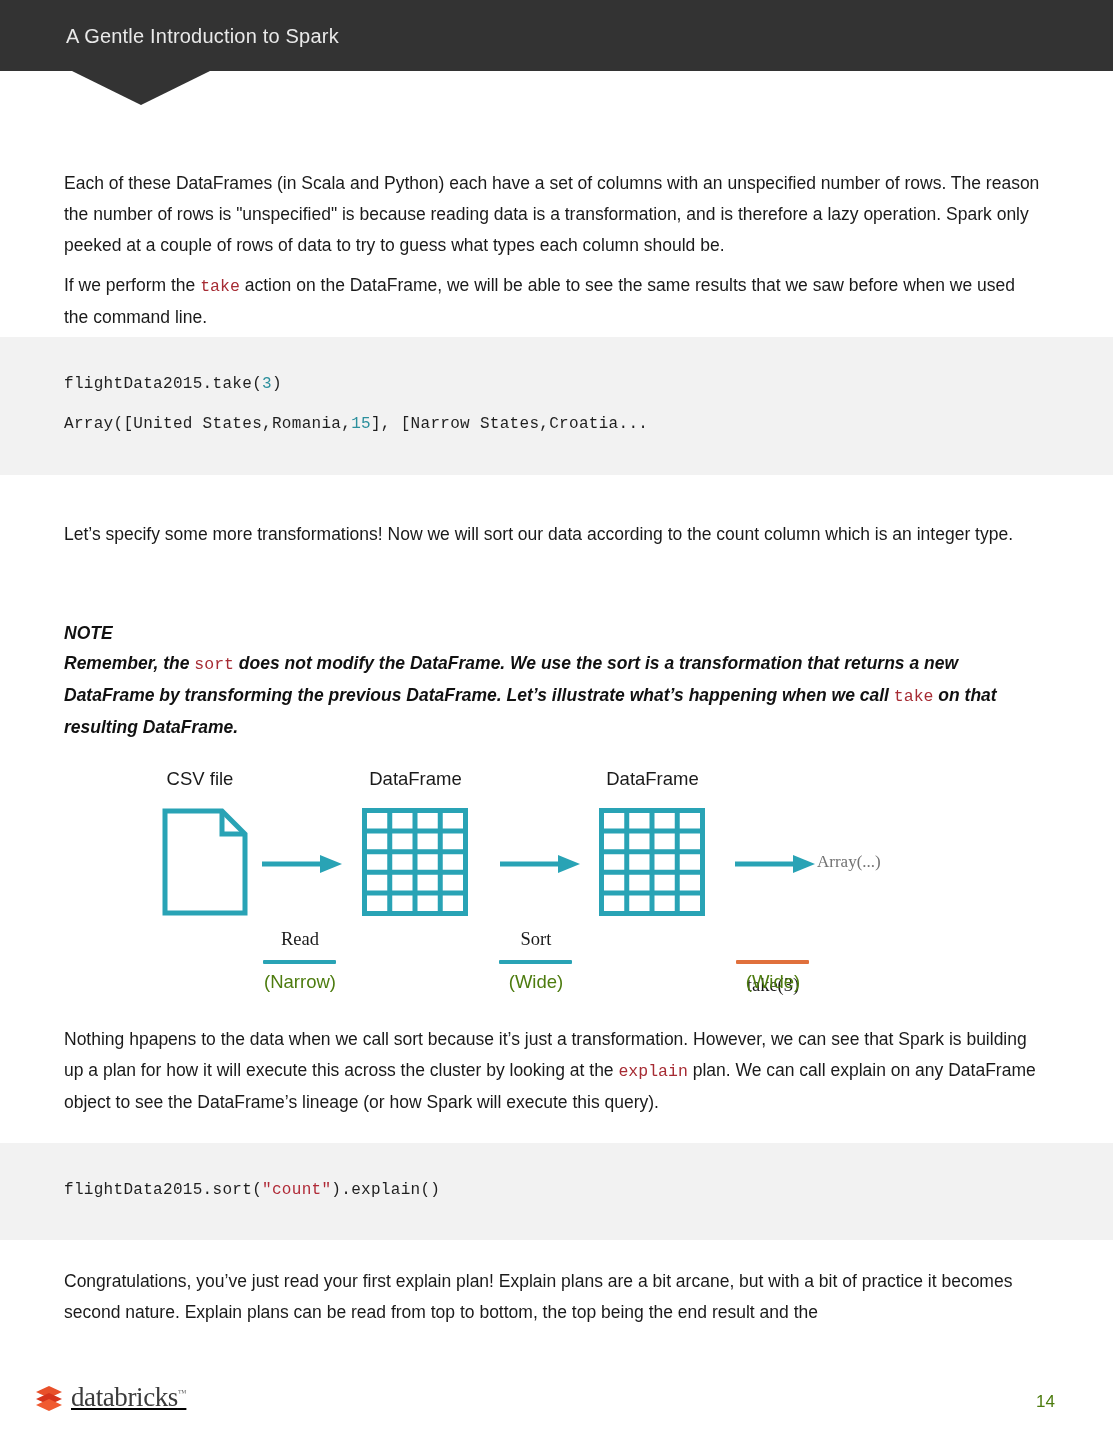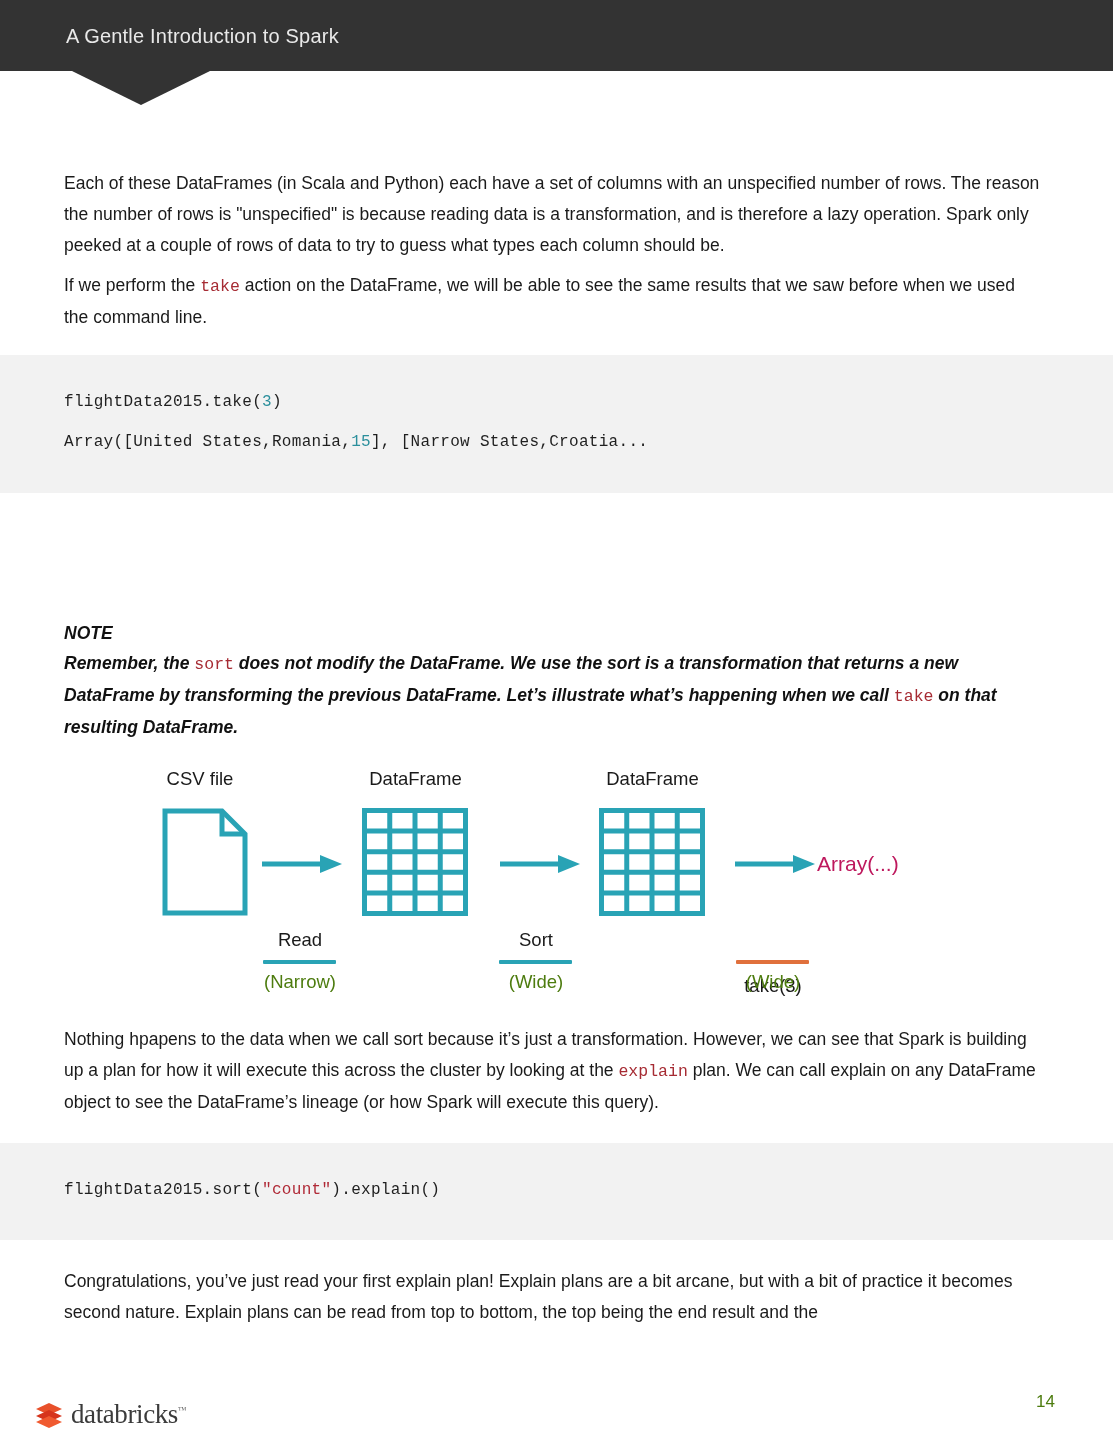--- a/index.html
+++ b/index.html
@@ -114,48 +114,51 @@
     color: #1a1a1a;
     text-align: center;
     white-space: nowrap;
   }
   .dg-stage-label {
     position: absolute;
     font-size: 18.5px;
     color: #1a1a1a;
     text-align: center;
     white-space: nowrap;
+    font-family: Liberation Serif, serif;
   }
   .dg-sub {
     position: absolute;
     font-size: 18.5px;
     color: #4d7c0f;
     text-align: center;
     white-space: nowrap;
   }
   .dg-rule {
     position: absolute;
     height: 4px;
     border-radius: 1px;
   }
   .dg-array {
     position: absolute;
-    font-size: 21px;
-    color: #be185d;
-    white-space: nowrap;
+    font-size: 17px;
+    color: #737373;
+    white-space: nowrap;
+    font-family: Liberation Serif, serif;
   }
 
   
   .footer-logo {
     position: absolute;
     left: 34px;
-    bottom: 10px;
+    bottom: 27px;
     display: flex;
     align-items: center;
     gap: 7px;
+    text-decoration: underline;
   }
   .logo-word {
     font-family: "Liberation Serif", serif;
     font-size: 27px;
     color: #3b3b3b;
     letter-spacing: -0.4px;
     position: relative;
   }
   .logo-tm {
     font-size: 9px;
@@ -178,25 +181,26 @@
   <div class="header-bar"></div>
   <div class="header-title">A Gentle Introduction to Spark</div>
   <div class="header-notch"></div>
 
   <div class="para" style="top:168px;">Each of these DataFrames (in Scala and Python) each have a set of columns with an unspecified number of rows. The reason the number of rows is "unspecified" is because reading data is a transformation, and is therefore a lazy operation. Spark only peeked at a couple of rows of data to try to guess what types each column should be.</div>
 
   <div class="para" style="top:270px;">
     <span>If we perform the </span><span class="code-inline">take</span><span> action on the DataFrame, we will be able to see the same results that we saw before when we used the command line.</span>
   </div>
 
-  <div class="code-block" style="top:355px; height:138px;">
+  <div class="code-block" style="top:337px; height:138px;">
     <div class="code-line" style="top:38px;"><span>flightData2015.take(</span><span class="tok-num">3</span><span>)</span></div>
     <div class="code-line" style="top:78px;"><span>Array([United States,Romania,</span><span class="tok-num">15</span><span>], [Narrow States,Croatia...</span></div>
   </div>
 
+  <div class="para" style="top:519px;">Let’s specify some more transformations! Now we will sort our data according to the count column which is an integer type.</div>
 
   <div class="note-block" style="top:618px;">NOTE</div>
   <div class="note-block" style="top:648px;">
     <span>Remember, the </span><span class="code-inline">sort</span><span> does not modify the DataFrame. We use the sort is a transformation that returns a new DataFrame by transforming the previous DataFrame. Let’s illustrate what’s happening when we call </span><span class="code-inline">take</span><span> on that resulting DataFrame.</span>
   </div>
 
   <div class="diagram">
 
     <div class="dg-label" style="left:140px; top:13px; width:120px;">CSV file</div>
     <div class="dg-label" style="left:353px; top:13px; width:125px;">DataFrame</div>

